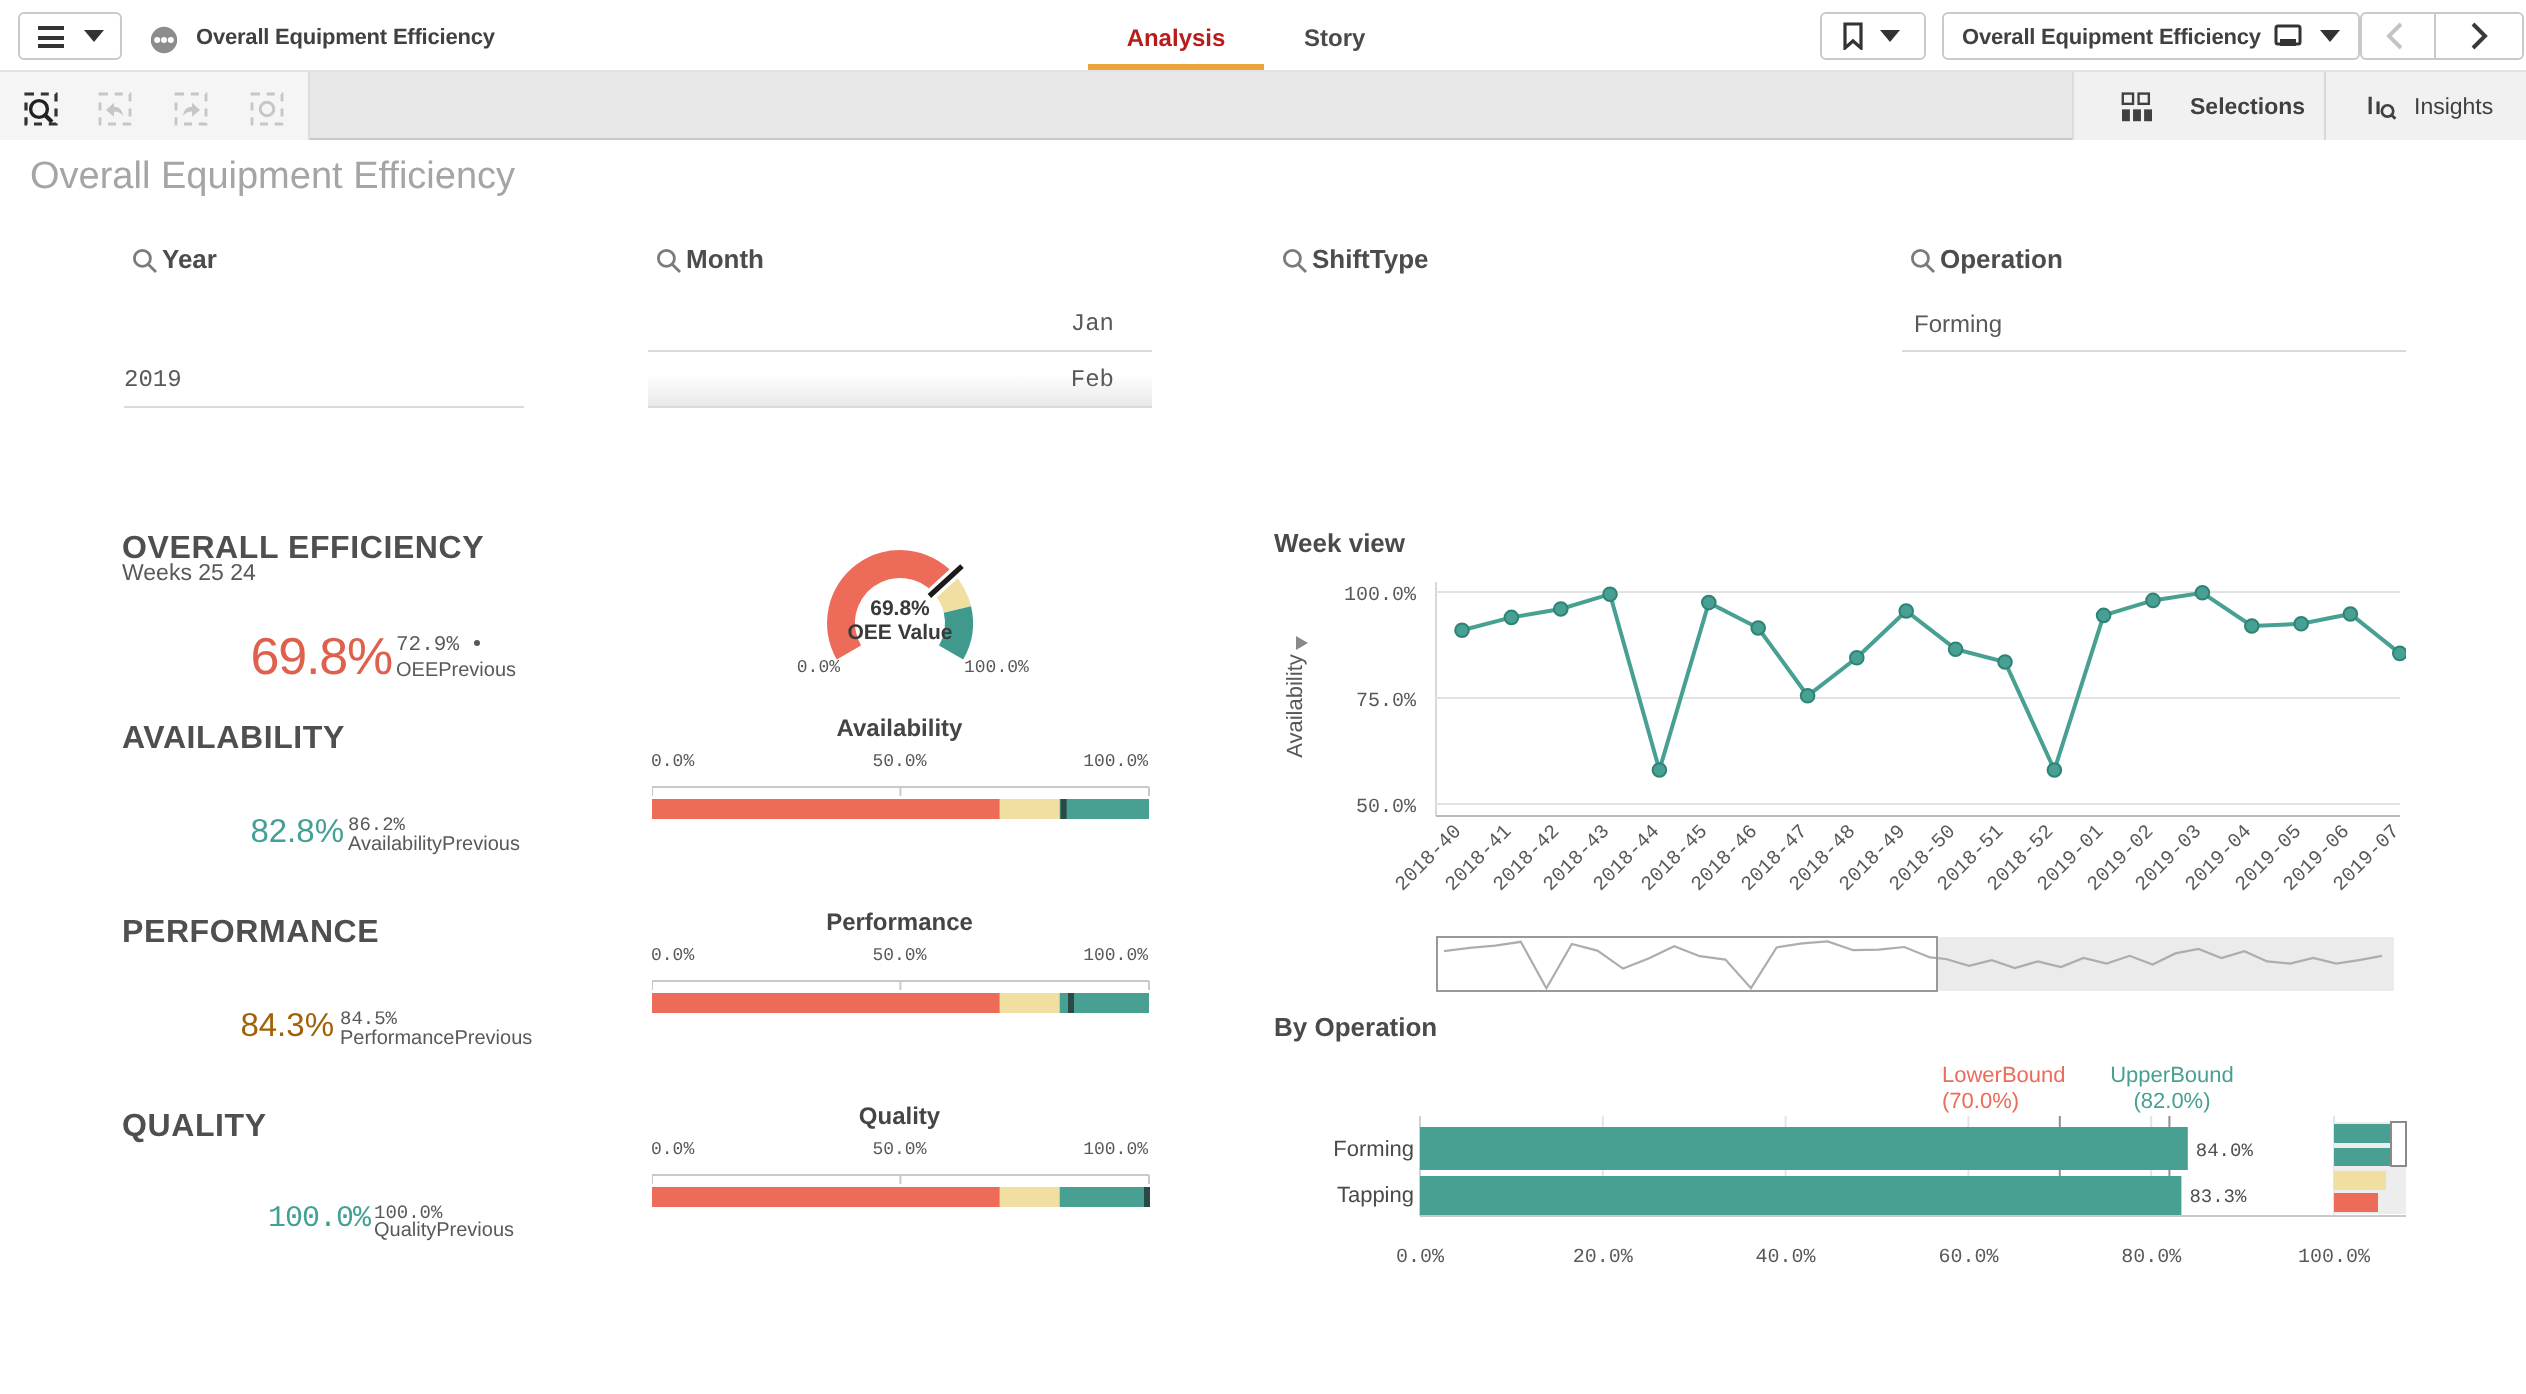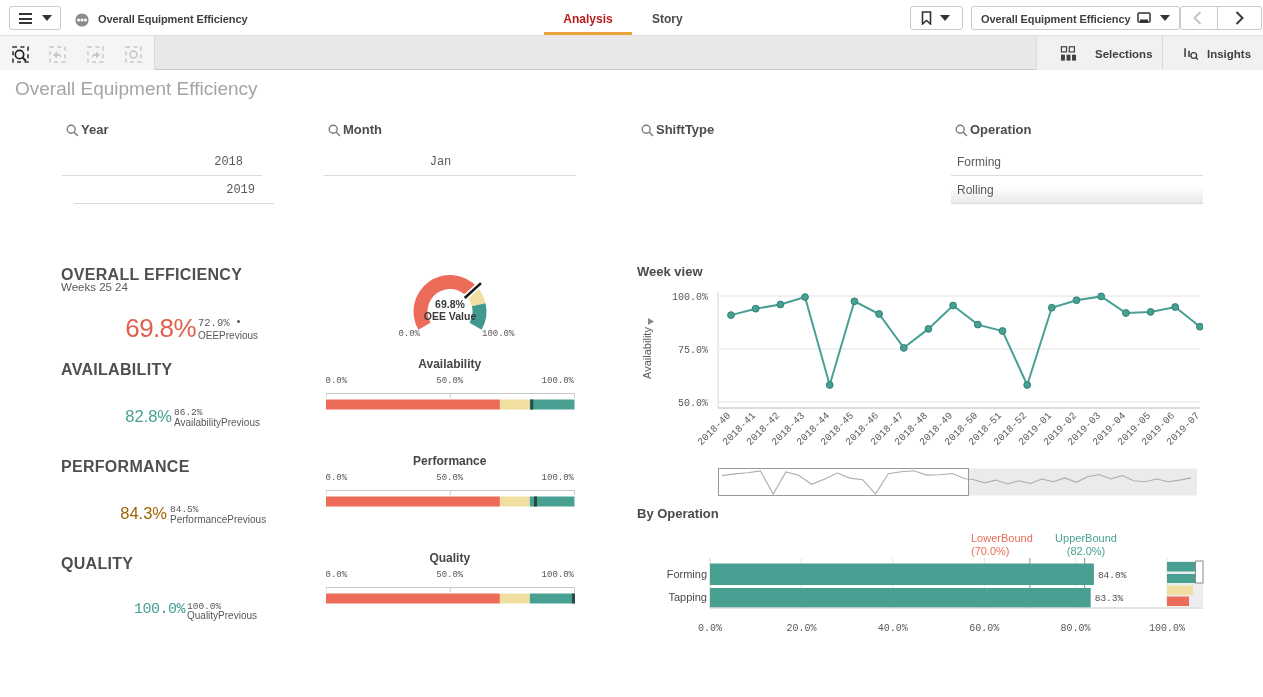--- a/index.html
+++ b/index.html
@@ -88,56 +88,55 @@
       <rect x="14.5" y="11" width="5" height="7.5" fill="#404040"></rect>
 </svg>
 <div class="abs" style="left:1095px;top:48px;font-size:11.5px;font-weight:bold;color:#404040">Selections</div>
 <div class="abs" style="left:1162px;top:36px;width:1px;height:34px;background:#D8D8D8"></div>
 <svg class="abs" style="left:1183px;top:46px" width="16" height="15" viewBox="0 0 19 19">
  <line x1="2" y1="3" x2="2" y2="14" stroke="#404040" stroke-width="2"></line>
  <line x1="7" y1="6" x2="7" y2="14" stroke="#404040" stroke-width="2"></line>
  <circle cx="13" cy="12" r="3.6" fill="none" stroke="#404040" stroke-width="1.7"></circle>
       <line x1="15.7" y1="14.7" x2="18" y2="17" stroke="#404040" stroke-width="1.8"></line>
 </svg>
-<div class="abs" style="left:1207px;top:48px;font-size:11.5px;font-weight:bold;color:#404040">Insights</div>
+<div class="abs" style="left:1207px;top:48px;font-size:11.5px;font-weight:normal;color:#404040">Insights</div>
 
 <div class="abs" style="left:15px;top:78px;font-size:19px;color:#A5A5A5">Overall Equipment Efficiency</div>
 </div>
 <div class="abs" style="left:62px;top:118px;width:200px;height:88px">
     <svg class="abs" style="left:4px;top:5.5px" width="13" height="13">
       <circle cx="5.2" cy="5.2" r="4" fill="none" stroke="#7B7B7B" stroke-width="1.4"></circle>
       <line x1="8.2" y1="8.2" x2="12" y2="12" stroke="#7B7B7B" stroke-width="1.4"></line>
     </svg>
     <div class="abs paneTitle" style="left:19px;top:3.5px">Year</div>
-    <div class="abs item mono" style="left:0;top:29.5px;width:200px;padding-right:19px;text-align:right;">2018</div>
-    <div class="abs item mono" style="left:12px;top:57.5px;width:200px;padding-right:19px;text-align:right;">2019</div>
+    <div class="abs item mono" style="left:0;top:57.5px;width:200px;padding-right:19px;text-align:left;">2019</div>
   </div>
 <div class="abs" style="left:324px;top:118px;width:252px;height:88px">
     <svg class="abs" style="left:4px;top:5.5px" width="13" height="13">
       <circle cx="5.2" cy="5.2" r="4" fill="none" stroke="#7B7B7B" stroke-width="1.4"></circle>
       <line x1="8.2" y1="8.2" x2="12" y2="12" stroke="#7B7B7B" stroke-width="1.4"></line>
     </svg>
     <div class="abs paneTitle" style="left:19px;top:3.5px">Month</div>
-    <div class="abs item mono" style="left:0;top:29.5px;width:252px;padding-right:19px;text-align:center;">Jan</div>
+    <div class="abs item mono" style="left:0;top:29.5px;width:252px;padding-right:19px;text-align:right;">Jan</div>
+    <div class="abs item mono" style="left:0;top:57.5px;width:252px;padding-right:19px;text-align:right;background:linear-gradient(180deg,#fff 40%,#E9E9E9 100%);">Feb</div>
   </div>
 <div class="abs" style="left:637px;top:118px;width:252px;height:88px">
     <svg class="abs" style="left:4px;top:5.5px" width="13" height="13">
       <circle cx="5.2" cy="5.2" r="4" fill="none" stroke="#7B7B7B" stroke-width="1.4"></circle>
       <line x1="8.2" y1="8.2" x2="12" y2="12" stroke="#7B7B7B" stroke-width="1.4"></line>
     </svg>
     <div class="abs paneTitle" style="left:19px;top:3.5px">ShiftType</div>
   </div>
 <div class="abs" style="left:951px;top:118px;width:252px;height:88px">
     <svg class="abs" style="left:4px;top:5.5px" width="13" height="13">
       <circle cx="5.2" cy="5.2" r="4" fill="none" stroke="#7B7B7B" stroke-width="1.4"></circle>
       <line x1="8.2" y1="8.2" x2="12" y2="12" stroke="#7B7B7B" stroke-width="1.4"></line>
     </svg>
     <div class="abs paneTitle" style="left:19px;top:3.5px">Operation</div>
     <div class="abs item" style="left:0;top:29.5px;width:252px;padding-left:6px;text-align:left;">Forming</div>
-    <div class="abs item" style="left:0;top:57.5px;width:252px;padding-left:6px;text-align:left;background:linear-gradient(180deg,#fff 40%,#E9E9E9 100%);">Rolling</div>
   </div>
 
 <div class="abs hdr" style="left:61px;top:265.5px">OVERALL EFFICIENCY</div>
 <div class="abs" style="left:61px;top:281px;font-size:11.5px;color:#595959">Weeks 25 24</div>
 <div class="abs" style="left:60px;top:313px;width:136px;text-align:right;font-size:26px;color:#E0604E;letter-spacing:-.6px">69.8%</div>
 <div class="abs mono" style="left:198px;top:317px;font-size:10.5px;color:#595959">72.9%</div>
 <div class="abs" style="left:236.5px;top:319.5px;width:3.5px;height:3.5px;border-radius:50%;background:#595959"></div>
 <div class="abs" style="left:198px;top:330px;font-size:10px;color:#595959">OEEPrevious</div>
 
 <div class="abs hdr" style="left:61px;top:361px">AVAILABILITY</div>

